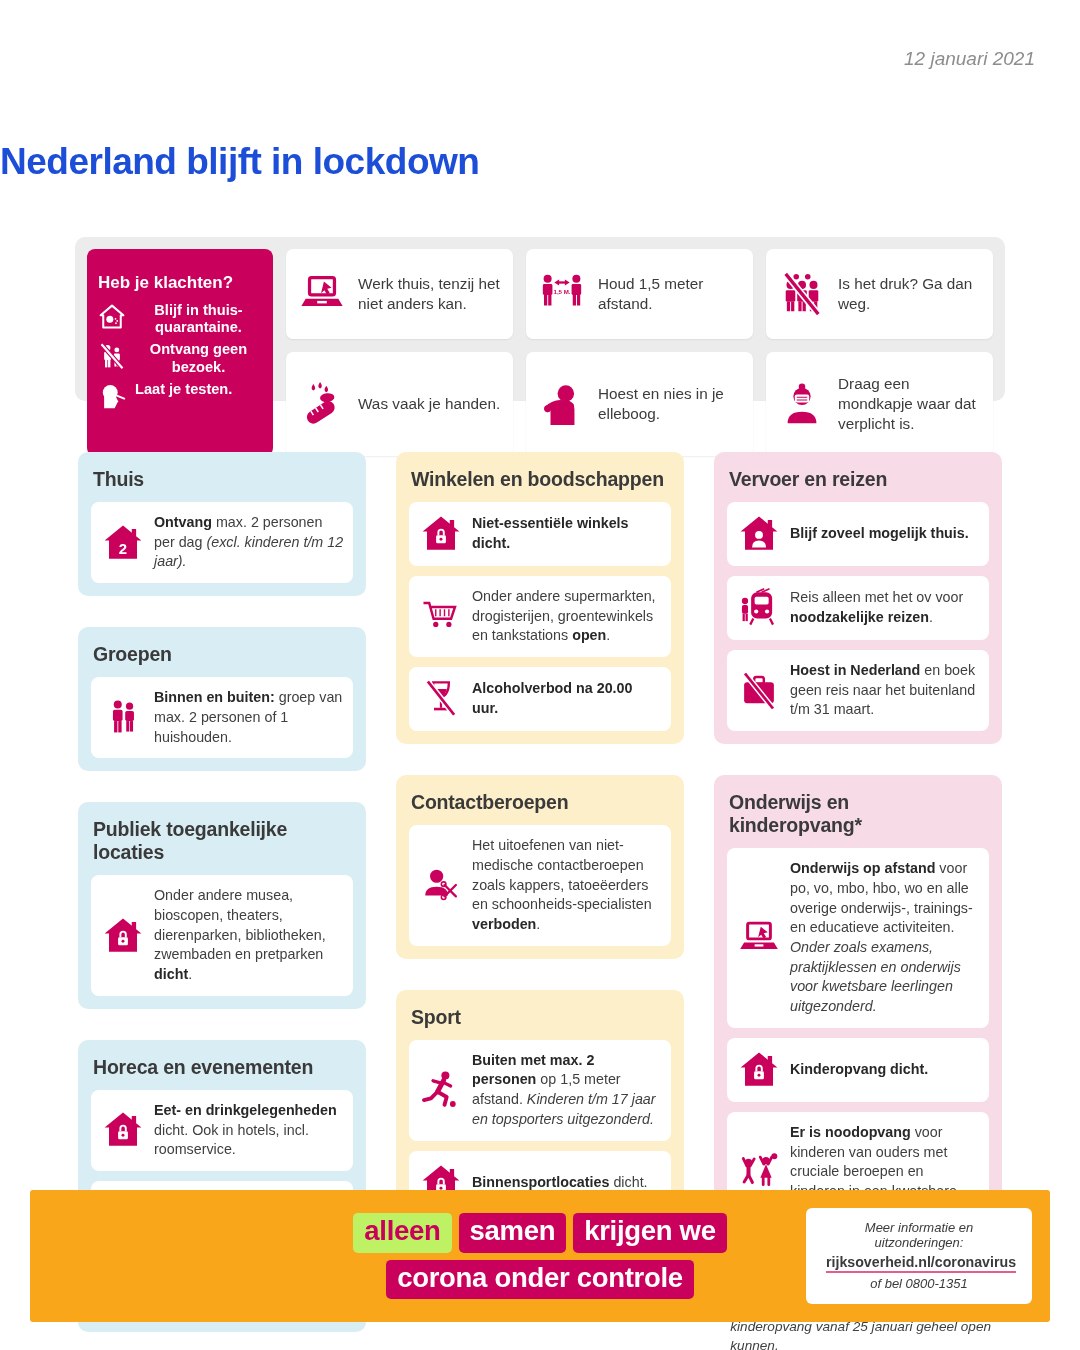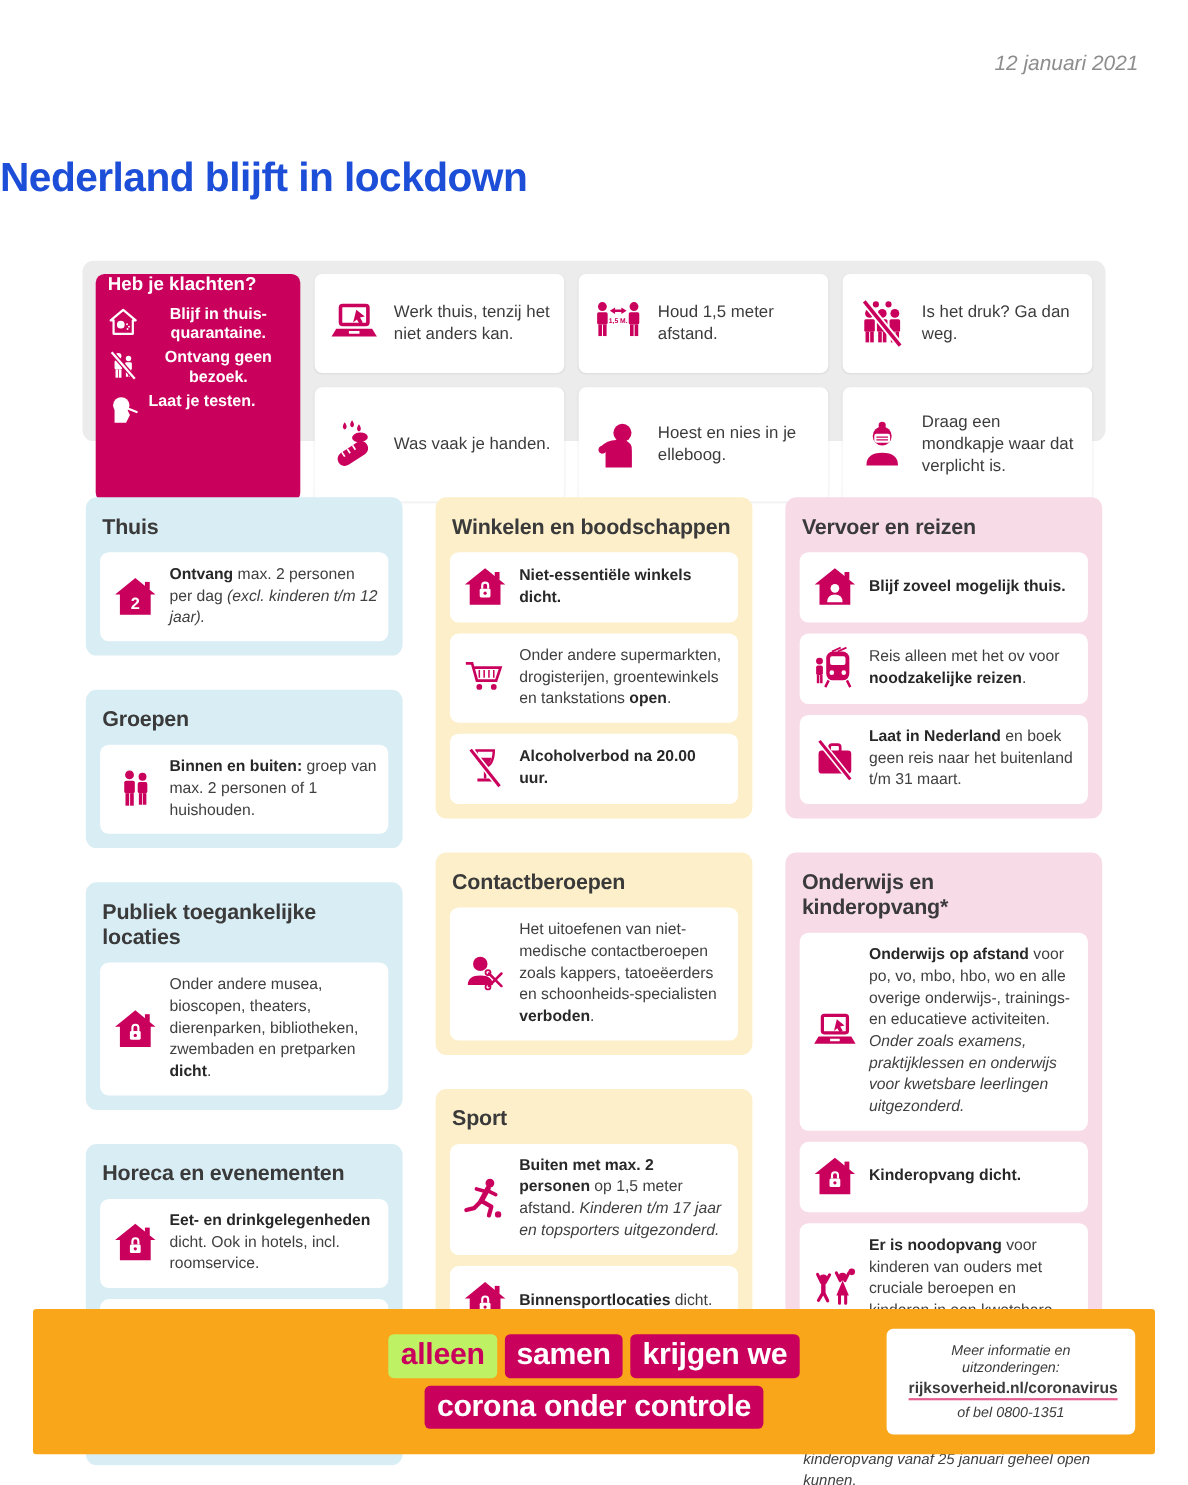--- a/index.html
+++ b/index.html
@@ -15,21 +15,21 @@
 
   
   .date-label { position:absolute; top:48px; right:45px; font-size:19px; font-style:italic; color:#8d8d8d; }
   .page-title { position:absolute; top:116px; left:0; width:100%; 
     font-size:37px; font-weight:700; color:#1d4ed8; letter-spacing:-.5px; }
 
   
   .top-panel { position:absolute; top:237px; left:75px; width:930px; height:164px;
     background:#ececec; border-radius:10px; padding:12px;
     display:grid; grid-template-columns:186px 1fr 1fr 1fr; grid-template-rows:1fr 1fr; gap:13px; }
-  .symptoms-box { grid-row:span 2; background:#CA005D; border-radius:8px; color:#fff; padding:0 11px; }
+  .symptoms-box { grid-row:span 2; background:#CA005D; border-radius:8px; color:#fff; padding:24px 11px; }
   .symptoms-box h2 { margin:0 0 9px; font-size:17px; font-weight:700; }
   .symptom-item { display:flex; gap:9px; align-items:flex-start; margin-bottom:5px; }
   .symptom-item .sic { flex:none; width:28px; display:flex; justify-content:center; }
   .symptom-item p { margin:0; font-size:14.6px; font-weight:700; line-height:1.18;text-align:center; }
   .rule-card-top { background:#fff; border-radius:7px; padding:22px 12px; display:flex; gap:12px;
     align-items:center; box-shadow:0 1px 2px rgba(0,0,0,.07); }
   .rule-card-top .ic { flex:none; width:48px; display:flex; justify-content:center; color:#CA005D; }
   .rule-card-top p { margin:0; font-size:15.3px; line-height:1.3; color:#3c3c3c; }
 
   
@@ -452,21 +452,21 @@
       </div>
       <div class="card">
         <span class="ic">
           <svg width="42" height="42" viewBox="0 0 48 48">
             <rect x="18.5" y="8" width="11" height="8" rx="2.5" fill="none" stroke="currentColor" stroke-width="2.8"></rect>
             <rect x="7" y="14" width="34" height="24" rx="3.5" fill="currentColor"></rect>
             <path d="M8 4 L40 44" stroke="#fff" stroke-width="6.5"></path>
             <path d="M8 4 L40 44" stroke="currentColor" stroke-width="3.2"></path>
           </svg>
         </span>
-        <p><span class="b">Laat in Nederland</span><span> en boek geen reis naar het buitenland t/m 31 maart.</span></p>
+        <p><span class="b">Hoest in Nederland</span><span> en boek geen reis naar het buitenland t/m 31 maart.</span></p>
       </div>
     </div>
 
     <div class="section pink">
       <h2>Onderwijs en kinderopvang*</h2>
       <div class="card">
         <span class="ic">
           <svg width="42" height="42" viewBox="0 0 48 48">
             <rect x="11" y="7" width="26" height="18" rx="2" fill="none" stroke="currentColor" stroke-width="3.4"></rect>
             <path d="M26 11 l8 6.5 -4.5 1 2.6 4.4 -3 1.7 -2.6 -4.4 -3.5 3 z" fill="currentColor"></path>

